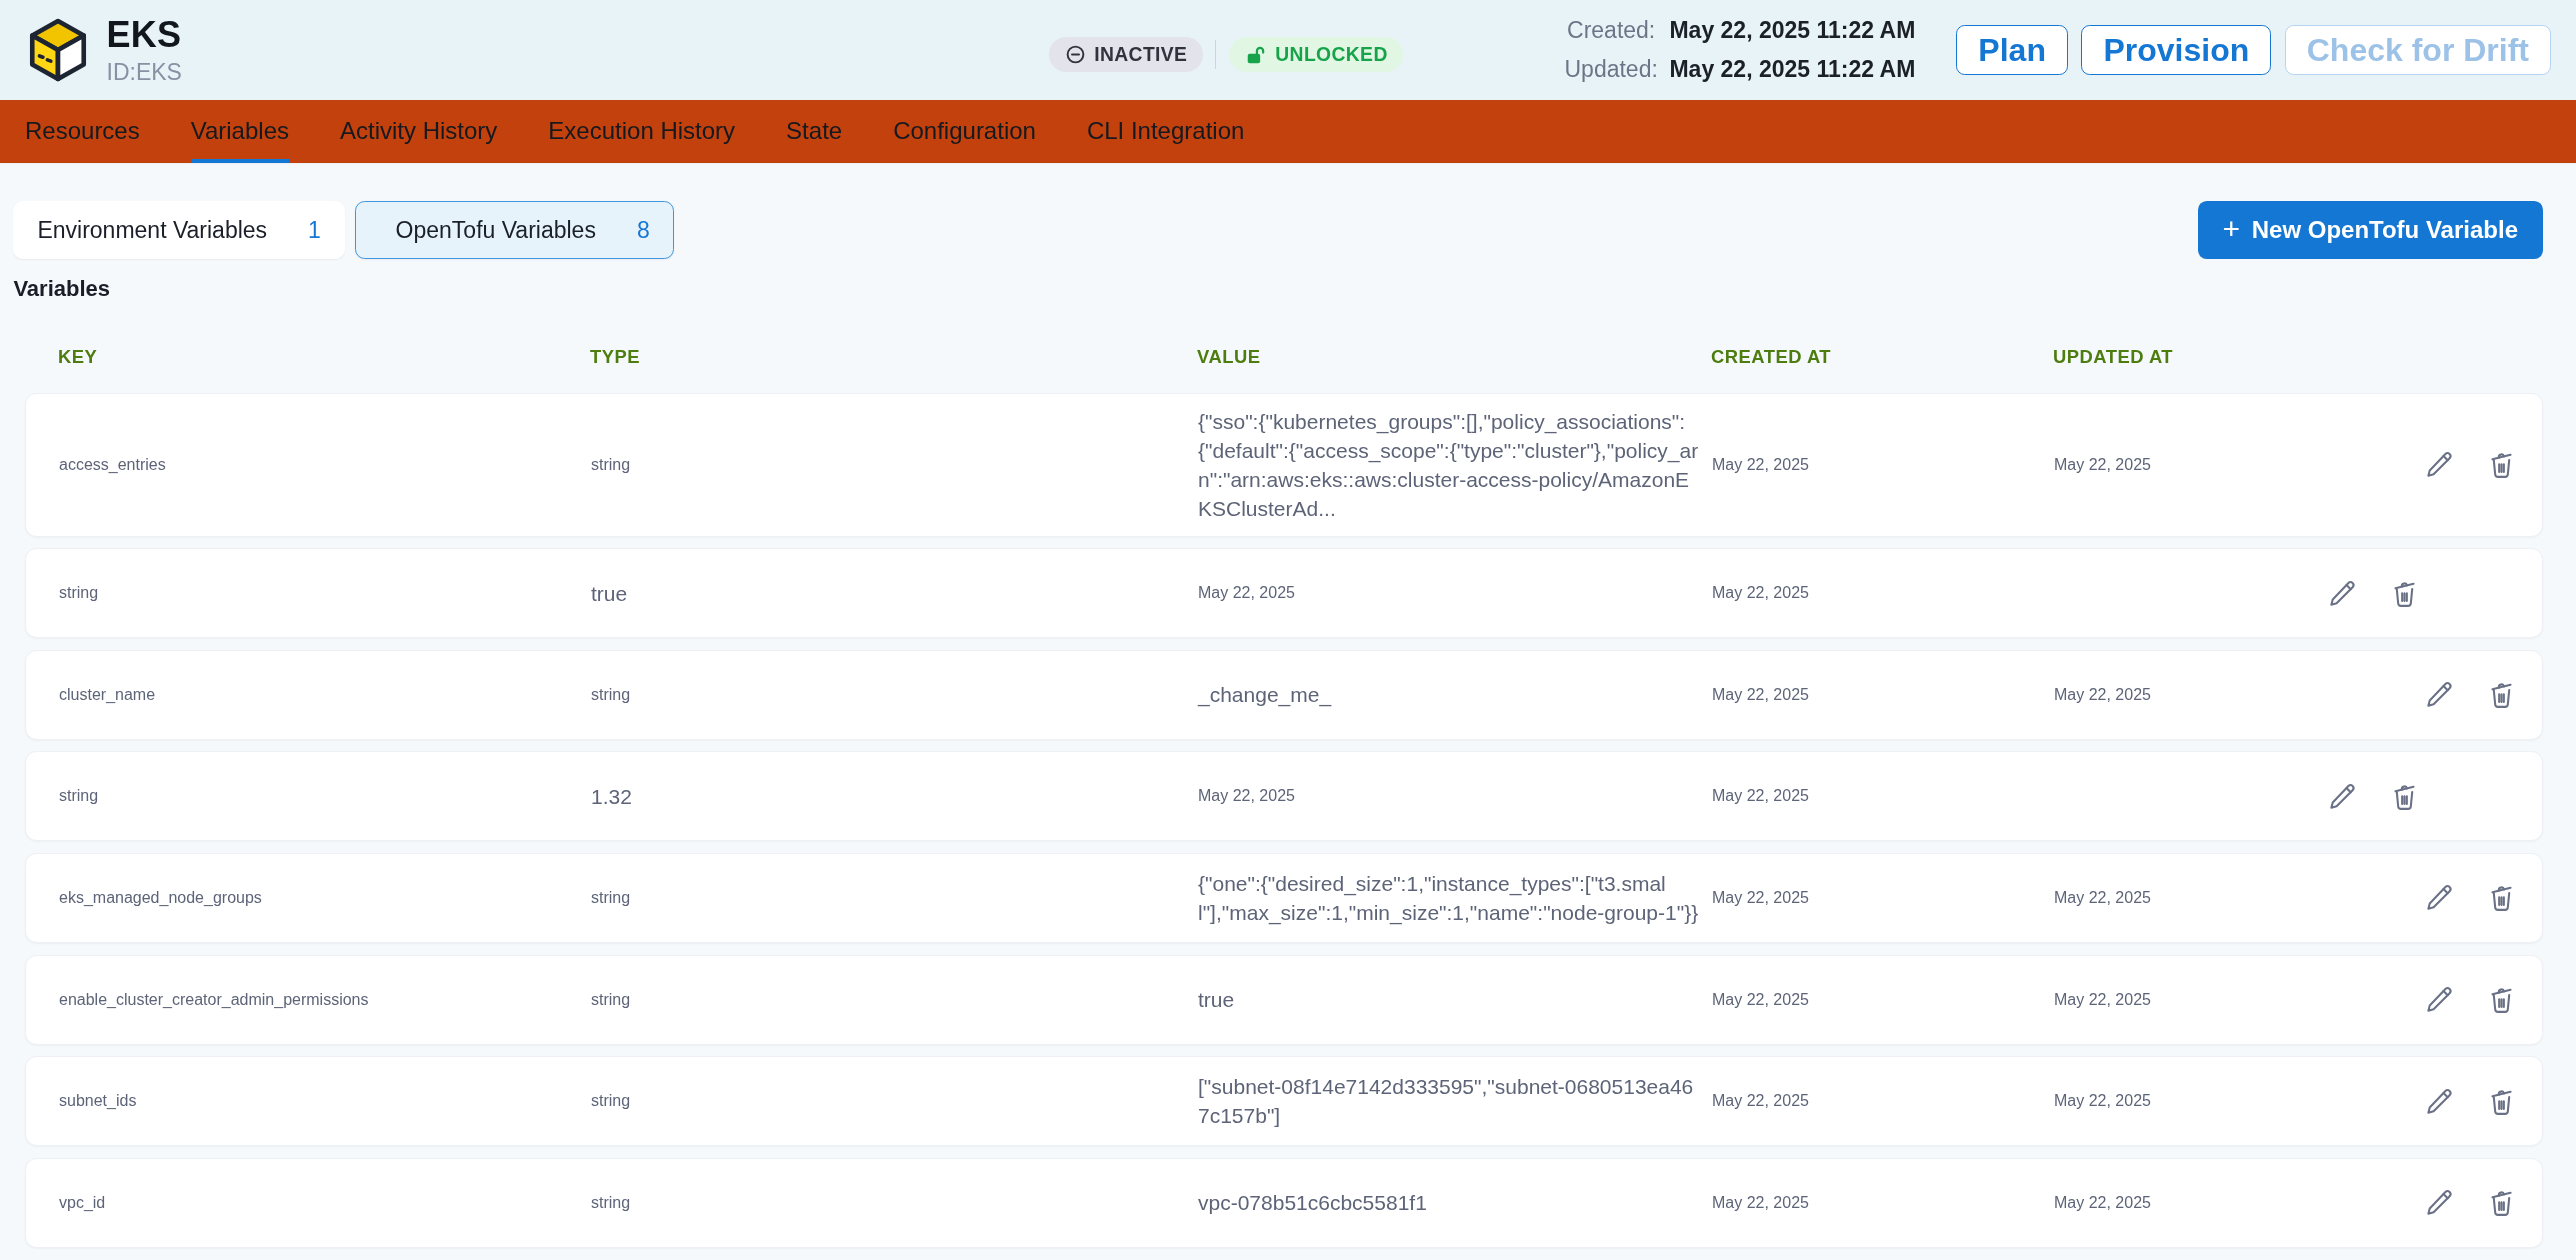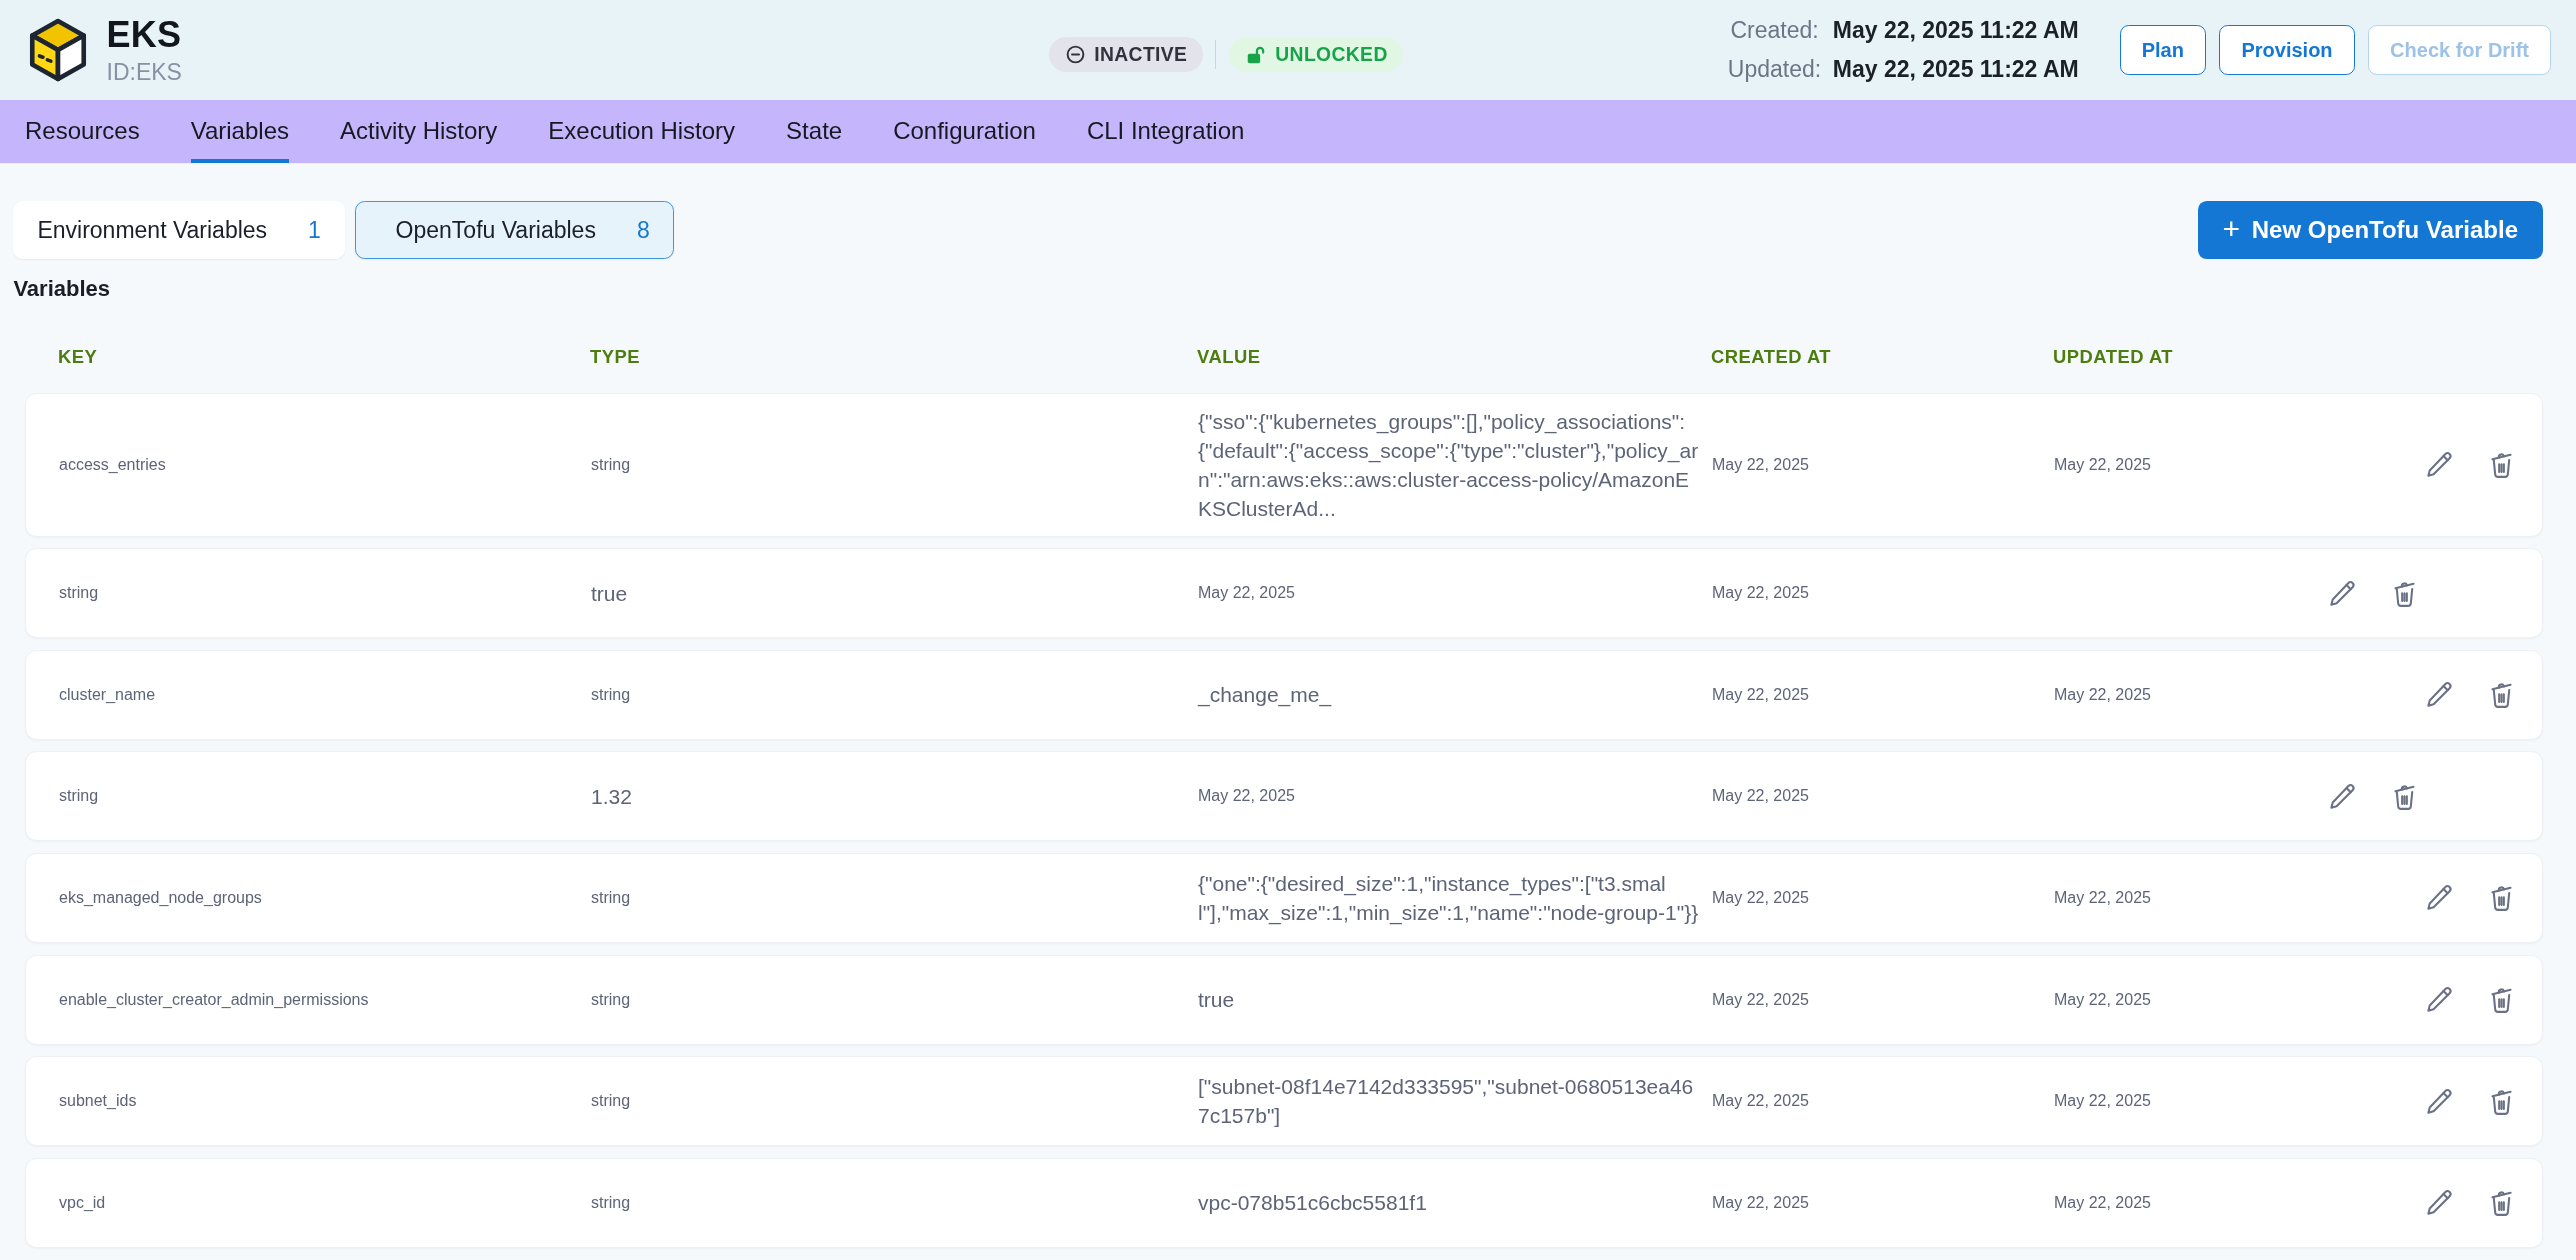--- a/index.html
+++ b/index.html
@@ -20,28 +20,28 @@
   .badge.inactive { background:#e3e3eb; color:#32323f; }
   .badge.unlocked { background:#e1f6e3; color:var(--green,#17a34a); }
   .badge-divider { width:1px; height:29px; background:#c8d7dd; margin:0 12.6px; }
 
   .header-right { margin-left:auto; display:flex; align-items:center; gap:41px; }
   .timestamps { display:grid; grid-template-columns:auto auto; column-gap:11.6px; row-gap:11.6px;
                 font-size:23px; align-items:center; }
   .ts-label { color:#6e7487; text-align:center; }
   .ts-value { color:#1b2029; font-weight:600; }
   .actions { display:flex; gap:13.5px; }
-  .btn { height:50px; padding:0 21px; border-radius:8.7px; background:#fff; font-size:20px;
+  .btn { height:50px; padding:0 21px; border-radius:8.7px; background:#fff; font-size:32px;
          font-weight:700; display:inline-flex; align-items:center; cursor:pointer;
          border:1.9px solid var(--accent,#1577d4); color:var(--accent,#1577d4);
          font-family:"Liberation Sans",sans-serif; }
   .btn.disabled { border-color:#b5d4f1; color:#9dc2e8; cursor:default; }
 
   
-  .tabbar { height:64px; background:#c4b5fd; display:flex; align-items:stretch; gap:51px;
+  .tabbar { height:64px; background:#c2410c; display:flex; align-items:stretch; gap:51px;
             padding:0 25px; border-bottom:1px solid #eceff3; }
   .tab { display:flex; align-items:center; font-size:24px; color:#16191f; cursor:pointer;
          border-bottom:4.8px solid transparent; padding-top:2.9px; }
   .tab.active { border-bottom-color:var(--accent,#1577d4); }
 
   
   .content { padding:37px 33px 39px 25px; }
   .pill-row { display:flex; justify-content:space-between; align-items:flex-start; margin-left:-11.6px; }
   .pills { display:flex; gap:9.7px; }
   .pill { height:58px; border-radius:9.7px; padding:0 23px; display:inline-flex; align-items:center;

